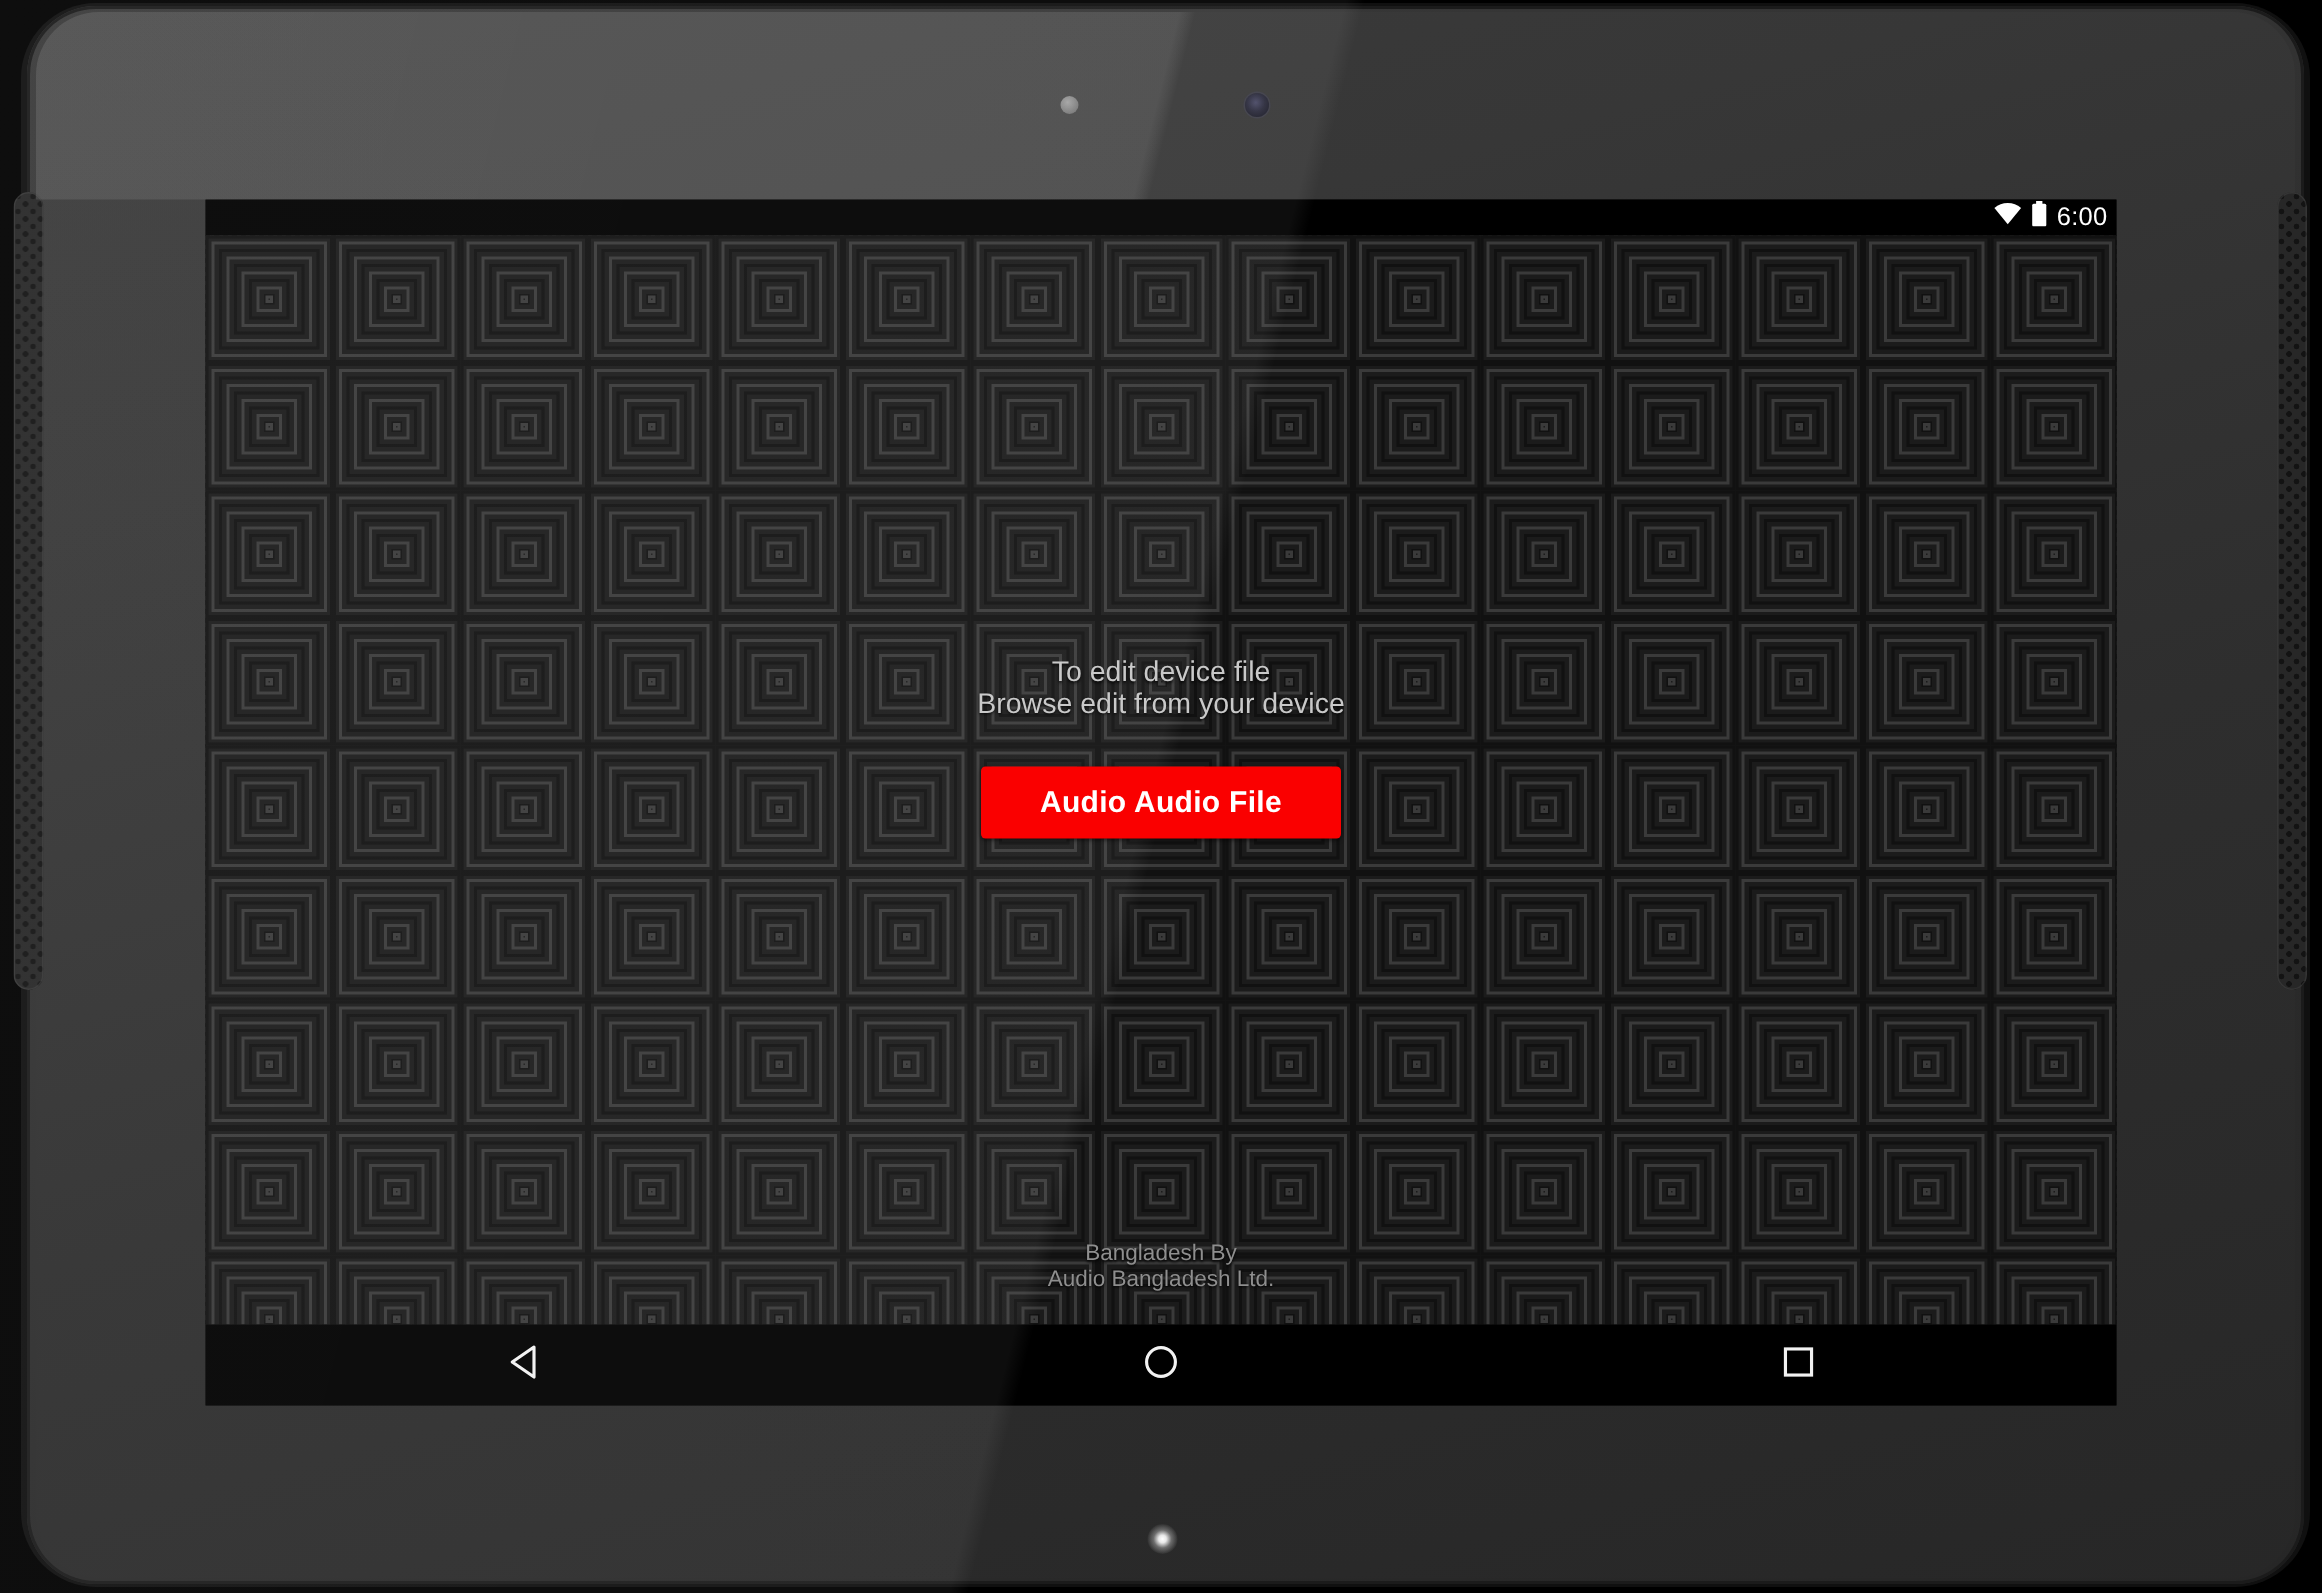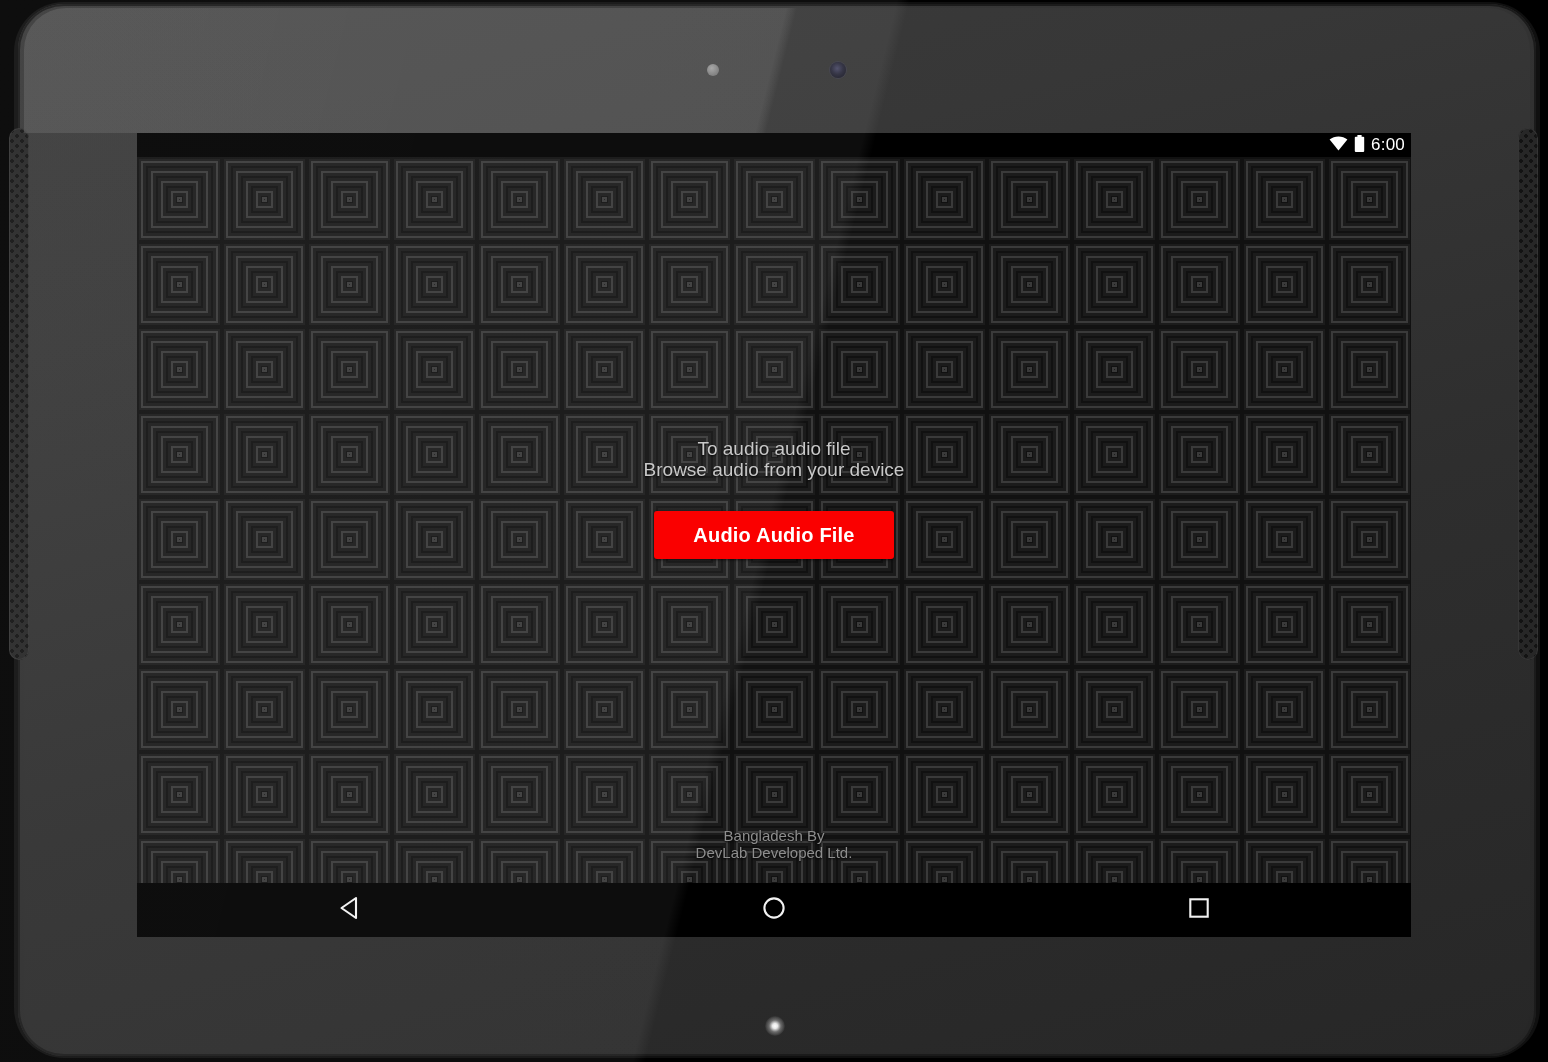--- a/index.html
+++ b/index.html
@@ -1911,28 +1911,28 @@
           <i style="left: 19px; top: 19px; width: 43px; height: 43px; border-width: 2px; border-color: rgb(17, 17, 17);"></i>
           <i style="left: 24px; top: 24px; width: 33px; height: 33px; border-width: 2px; border-color: rgb(58, 58, 58);"></i>
           <i style="left: 29px; top: 29px; width: 23px; height: 23px; border-width: 2px; border-color: rgb(17, 17, 17);"></i>
           <i style="left: 34px; top: 34px; width: 13px; height: 13px; border-width: 2px; border-color: rgb(58, 58, 58);"></i>
           <i style="left: 39px; top: 39px; width: 3px; height: 3px; border-width: 2px; border-color: rgb(17, 17, 17);"></i>
           <i style="left: 40px; top: 40px; width: 1px; height: 1px; border-width: 2px; border-color: rgb(58, 58, 58);"></i>
         </div>
       </div>
 
     <div id="center-block">
-      <div class="hint-line">To audio audio file</div>
-      <div class="hint-line">Browse audio from your device</div>
+      <div class="hint-line">To edit device file</div>
+      <div class="hint-line">Browse edit from your device</div>
       <div id="browse-audio-button">Audio Audio File</div>
     </div>
 
     <div id="footer-credit">
       <div class="credit-line">Bangladesh By</div>
-      <div class="credit-line">DevLab Developed Ltd.</div>
+      <div class="credit-line">Audio Bangladesh Ltd.</div>
     </div>
   </div>
 
   <div id="nav-bar">
     <div class="nav-btn">
       <span>
         <svg width="23" height="24" viewBox="0 0 23 24">
           <path d="M18 2 L3.5 12 L18 22 Z" fill="none" stroke="#f2f2f2" stroke-width="2.1" stroke-linejoin="round"></path>
         </svg>
       </span>

